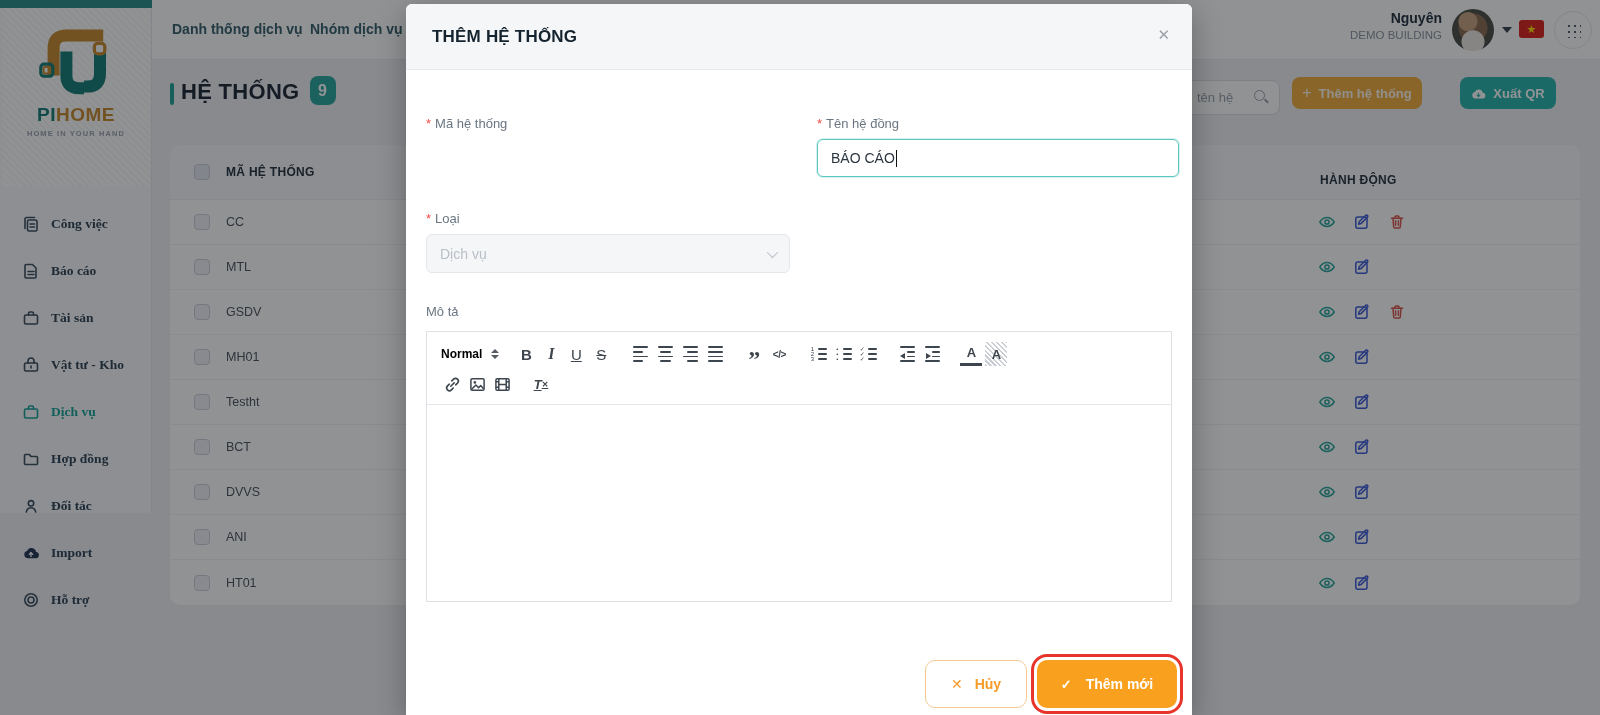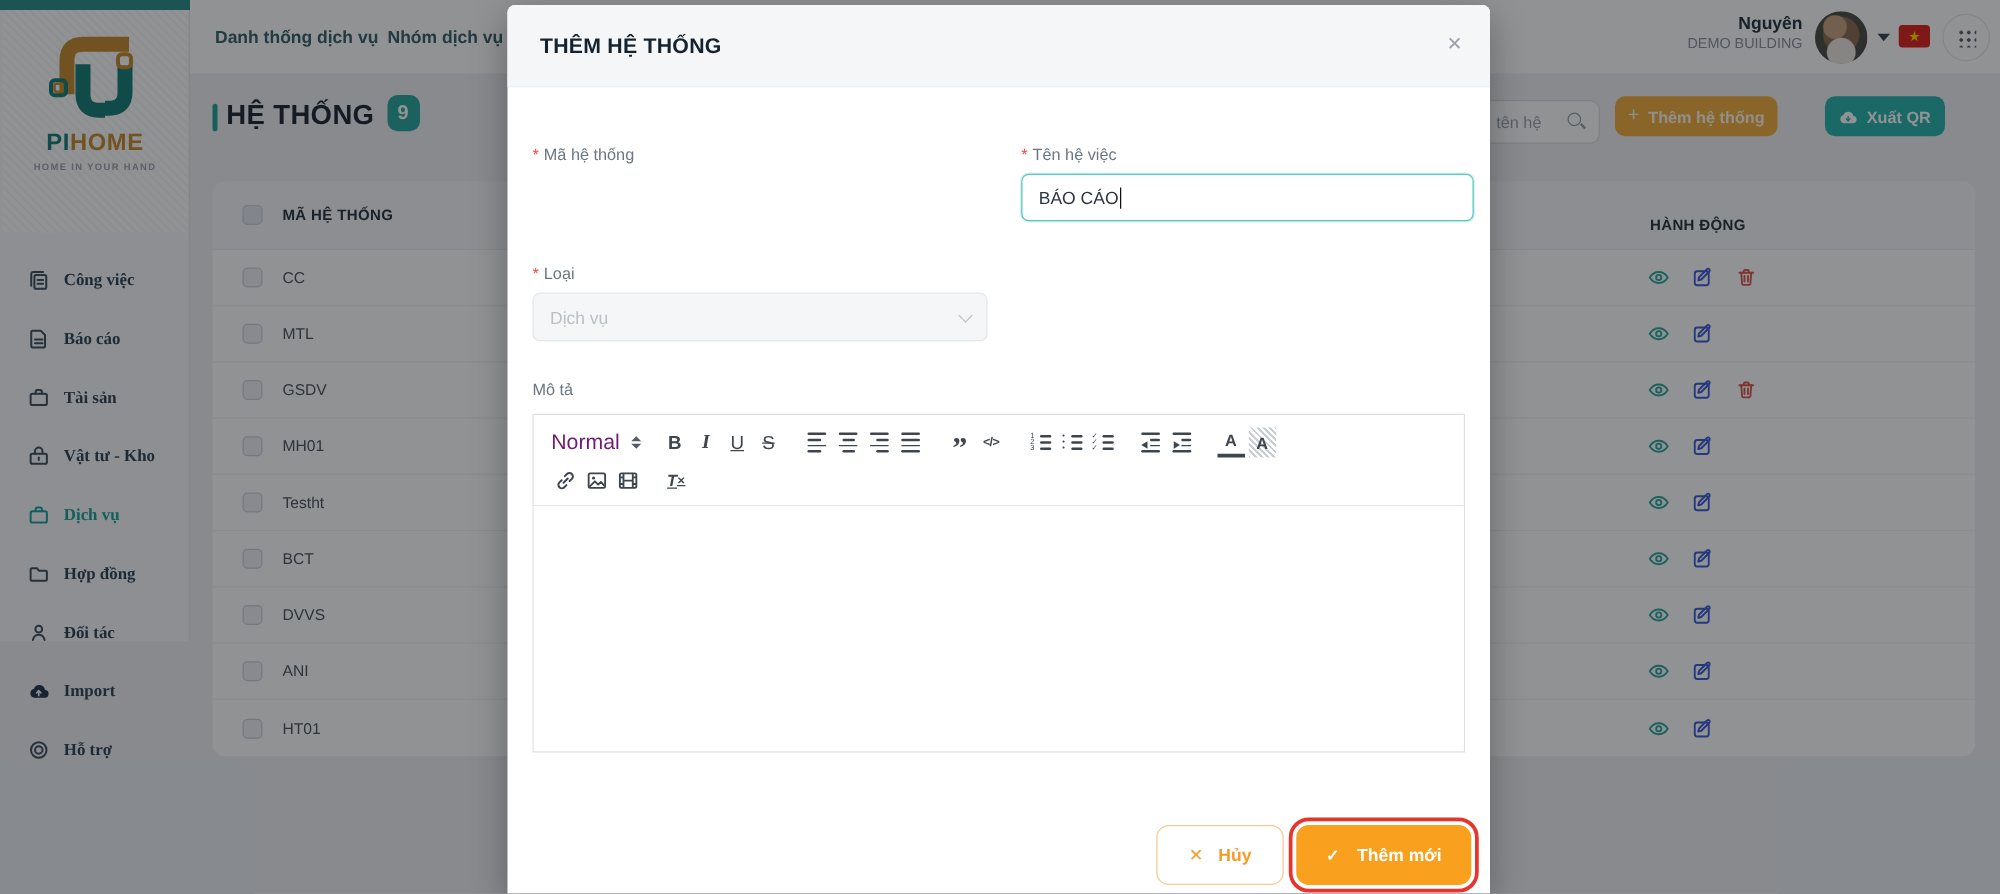--- a/index.html
+++ b/index.html
@@ -98,21 +98,21 @@
     border-radius:6px;display:flex;align-items:center;padding:0 13px;font-size:14px;color:#b9c0c8;cursor:not-allowed;}
   .sel-chevron{position:absolute;right:14px;top:15px;width:8px;height:8px;border-right:1.5px solid #b9c0c8;border-bottom:1.5px solid #b9c0c8;transform:rotate(45deg) translateY(-2px);}
 
   
   .editor{position:absolute;left:20px;top:327px;width:746px;height:271px;border:1px solid #dde0e4;}
   .ql-toolbar{padding:10px 14px 8px;border-bottom:1px solid #e4e6e9;display:flex;flex-wrap:wrap;align-items:center;color:#3d454e;}
   .tbreak{flex-basis:100%;height:6px;}
   .tbtn{height:24px;min-width:22px;display:flex;align-items:center;justify-content:center;cursor:pointer;margin-right:3px;}
   .tgap{width:14px;}
   .picker{display:flex;align-items:center;gap:9px;cursor:pointer;margin-right:16px;}
-  .picker-label{font-size:17px;color:#701a75;}
+  .picker-label{font-size:12px;color:#000000;font-weight:bold;}
   .picker-arrows{display:flex;flex-direction:column;gap:2px;}
   .picker-arrows i{width:0;height:0;border-left:4px solid transparent;border-right:4px solid transparent;}
   .pa-up{border-bottom:4px solid #555c63;}
   .pa-dn{border-top:4px solid #555c63;}
   .gB{font-weight:800;font-size:15px;}
   .gI{font-family:"Liberation Serif",serif;font-style:italic;font-size:16px;font-weight:700;}
   .gU{font-size:15px;text-decoration:underline;}
   .gS{font-size:15px;text-decoration:line-through;}
   .bars{display:inline-flex;flex-direction:column;gap:3px;width:15px;}
   .bars b{height:1.8px;background:currentColor;border-radius:1px;display:block;}
@@ -444,21 +444,21 @@
 
   <div class="overlay"></div>
 
   <div class="modal">
     <div class="m-header">
       <span class="m-title">THÊM HỆ THỐNG</span>
       <span class="m-close">✕</span>
     </div>
 
     <div class="m-label lab-code"><span class="req">*</span><span>Mã hệ thống</span></div>
-    <div class="m-label lab-name"><span class="req">*</span><span>Tên hệ việc</span></div>
+    <div class="m-label lab-name"><span class="req">*</span><span>Tên hệ đồng</span></div>
 
     <div class="m-input in-name">
         <span>BÁO CÁO</span>
         <span class="tcaret"></span>
       </div>
 
     <div class="m-label lab-type"><span class="req">*</span><span>Loại</span></div>
     <div class="m-select">
       <span>Dịch vụ</span>
       <span class="sel-chevron"></span>

